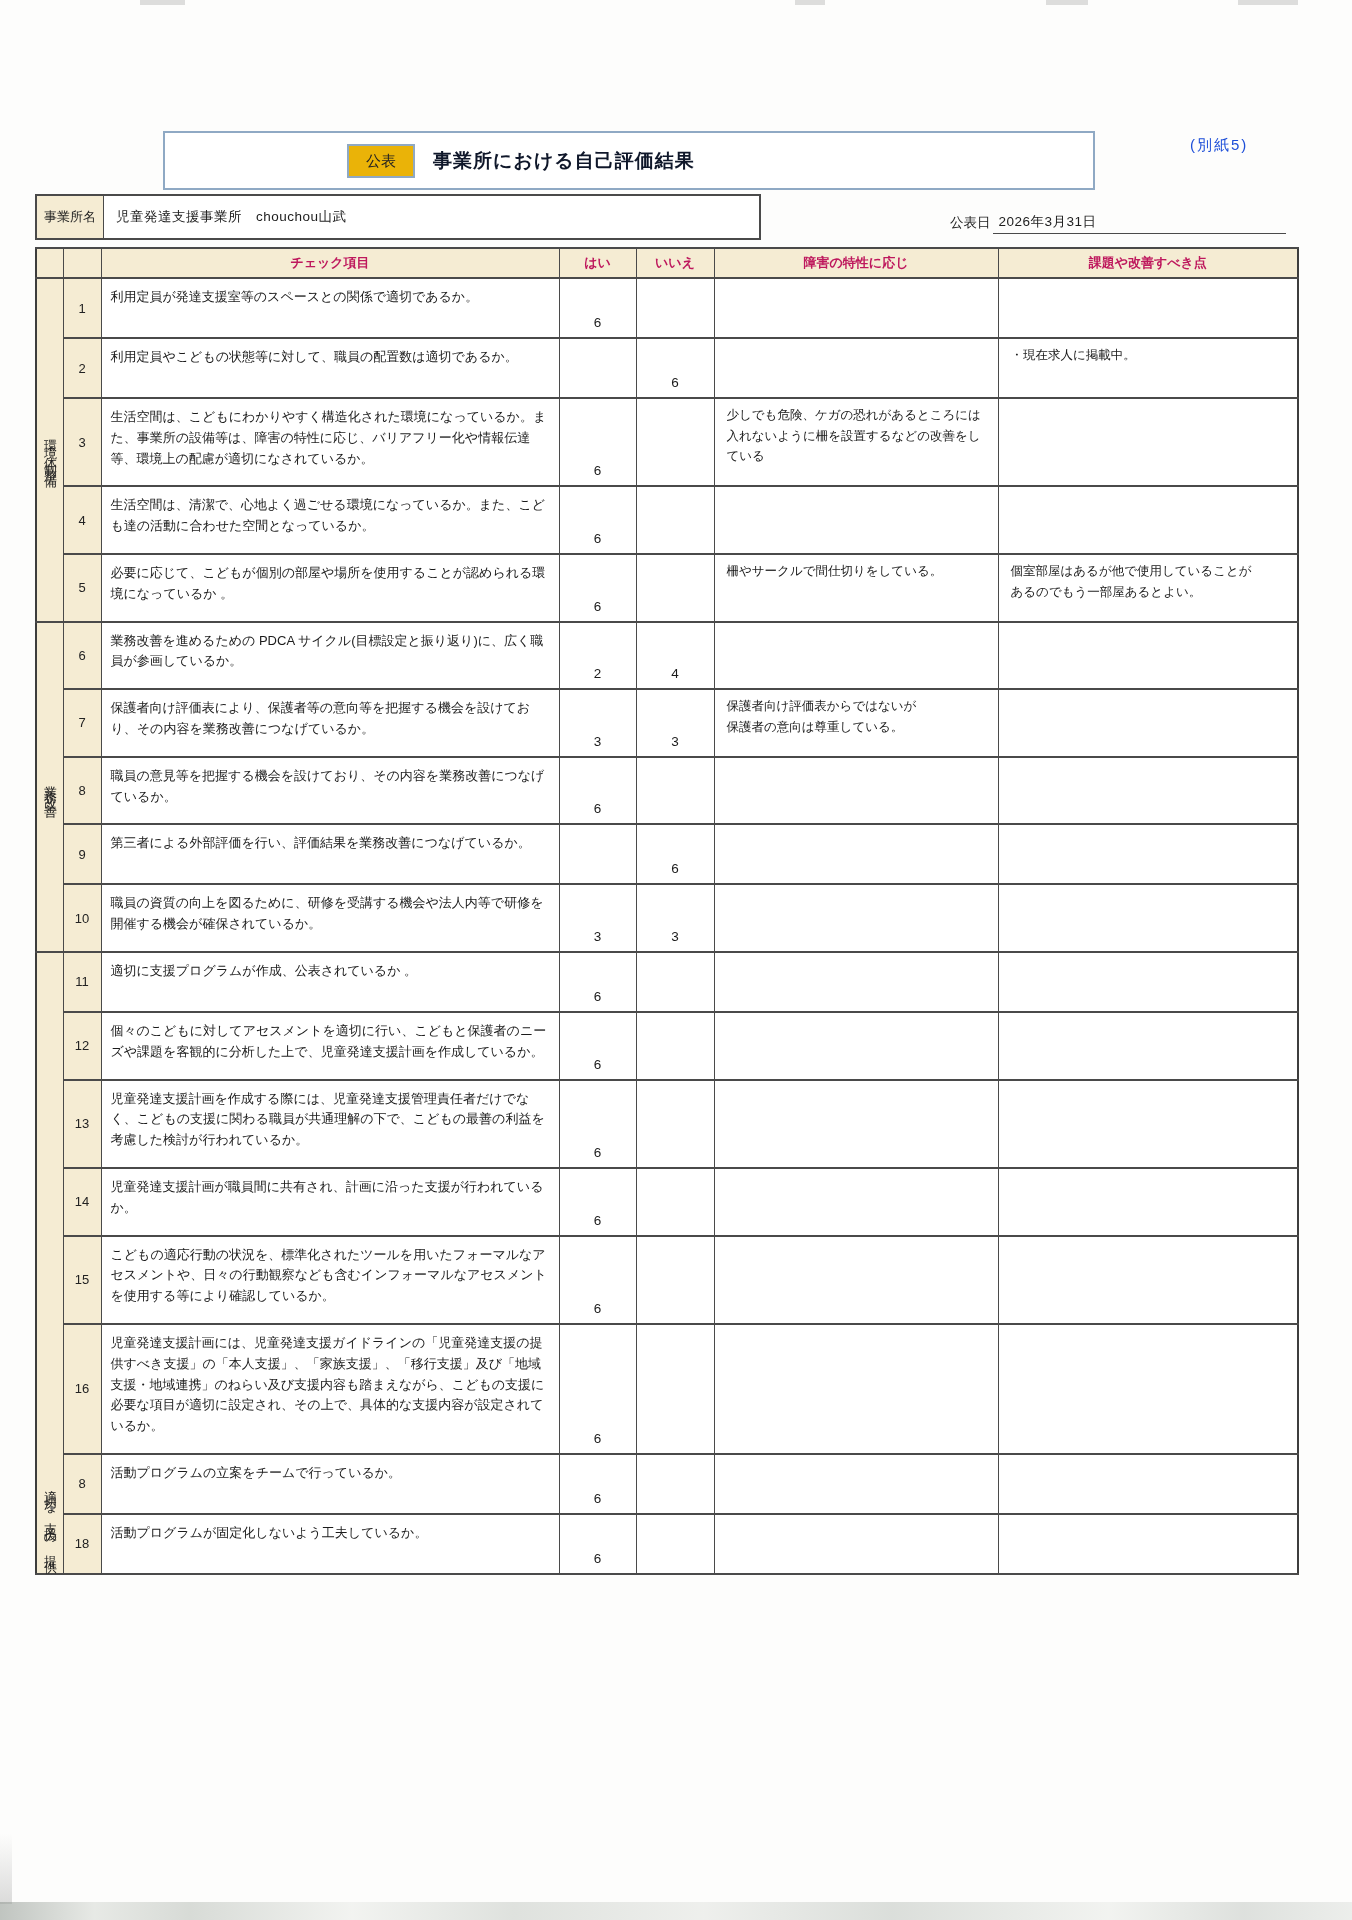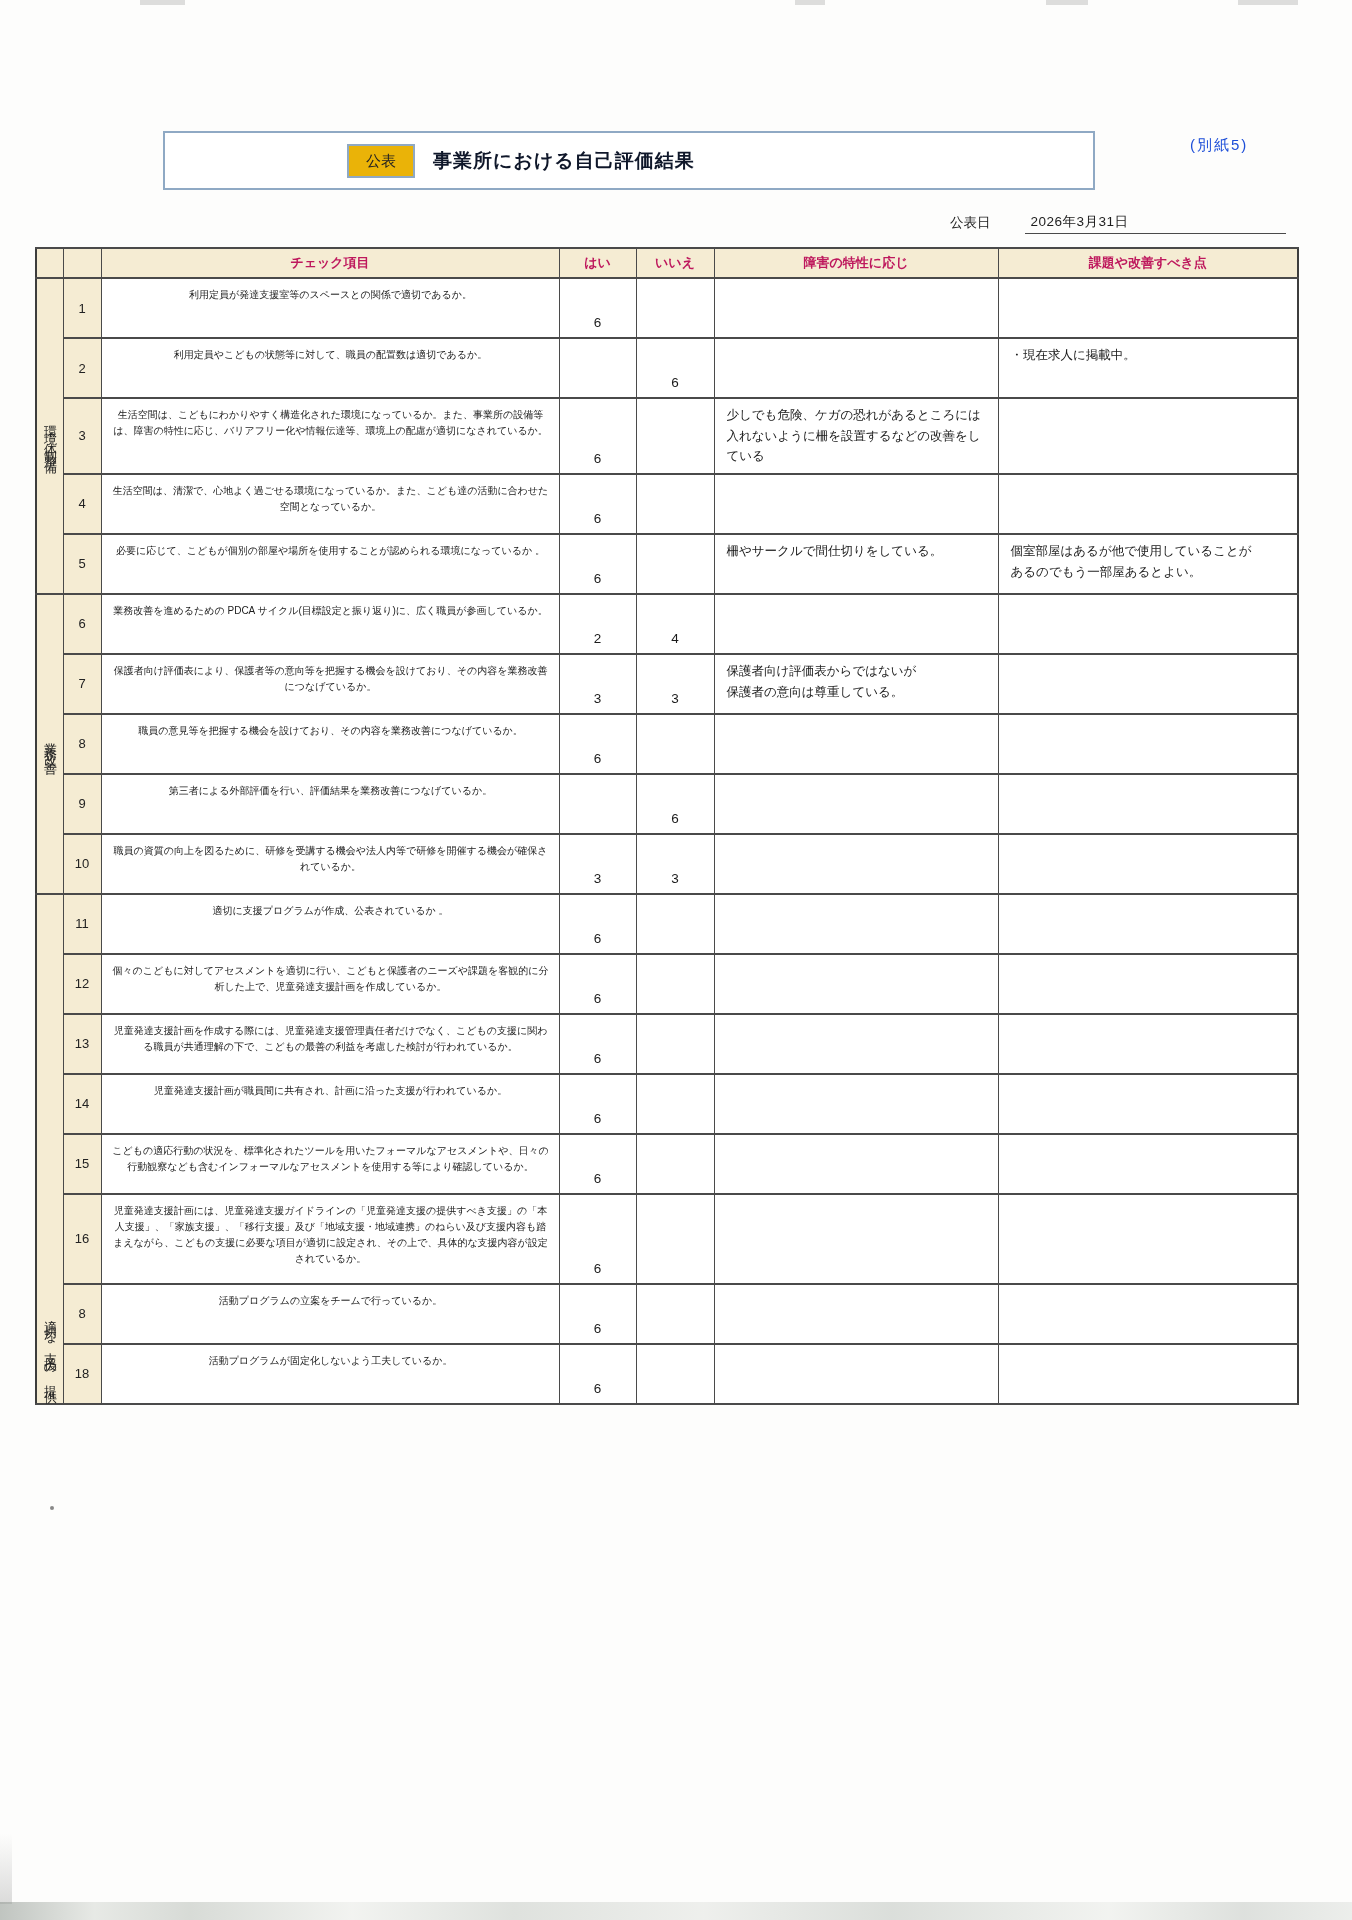--- a/index.html
+++ b/index.html
@@ -38,21 +38,21 @@
     width:66px;background:#f5ecd3;border-right:1.6px solid #4a4a4a;
     display:flex;align-items:center;justify-content:center;
     font-size:13px;color:#222;
   }
   .office-value{
     display:flex;align-items:center;padding-left:12px;
     font-size:13.5px;color:#1d1d1d;letter-spacing:.5px;
   }
   .publish-line{
     position:absolute;left:950px;top:210px;width:336px;height:24px;
-    display:flex;align-items:flex-end;font-size:13.5px;color:#1d1d1d;gap:32px;
+    display:flex;align-items:flex-end;font-size:13.5px;color:#1d1d1d;
   }
   .publish-label{flex:0 0 auto;padding-bottom:2px;}
   .publish-date{
     flex:1 1 auto;margin-left:2px;padding:0 0 2px 6px;
     border-bottom:1.8px solid #4a4a4a;letter-spacing:.5px;
   }
 
   
   table.eval{
     position:absolute;left:35px;top:247px;width:1262px;
@@ -77,23 +77,22 @@
     margin:0 auto;font-size:13px;letter-spacing:6px;line-height:1.1;color:#222;
   }
   td.cat-bottom{vertical-align:bottom;padding-bottom:16px;}
   td.num{
     background:#f5ecd3;text-align:center;vertical-align:middle;
     font-size:13px;color:#222;
   }
   td.item{
     background:#fff;vertical-align:top;
     padding:8px 8px 16px 9px;
-    font-size:10px;line-height:1.6;color:#1b1b1b;
+    font-size:13px;line-height:1.6;color:#1b1b1b;
     height:60px; 
-    text-align:center;
   }
   td.val{
     background:#fff;vertical-align:bottom;text-align:center;
     padding-bottom:7px;font-size:13.5px;color:#1b1b1b;
   }
   td.note{
     background:#fff;vertical-align:top;
     padding:6px 12px;font-size:12.5px;line-height:1.65;color:#1b1b1b;
     white-space:pre-line;
   }
@@ -123,20 +122,24 @@
 
 <div class="page">
 
   <div class="corner-note">(別紙5)</div>
 
   <div class="title-box">
     <span class="stamp">公表</span>
     <span class="doc-title">事業所における自己評価結果</span>
   </div>
 
+  <div class="office-box">
+    <span class="office-label">事業所名</span>
+    <span class="office-value">児童発達支援事業所　chouchou山武</span>
+  </div>
 
   <div class="publish-line">
     <span class="publish-label">公表日</span>
     <span class="publish-date">2026年3月31日</span>
   </div>
 
   <table class="eval">
     <colgroup>
       <col style="width:27px">
         <col style="width:38px">

